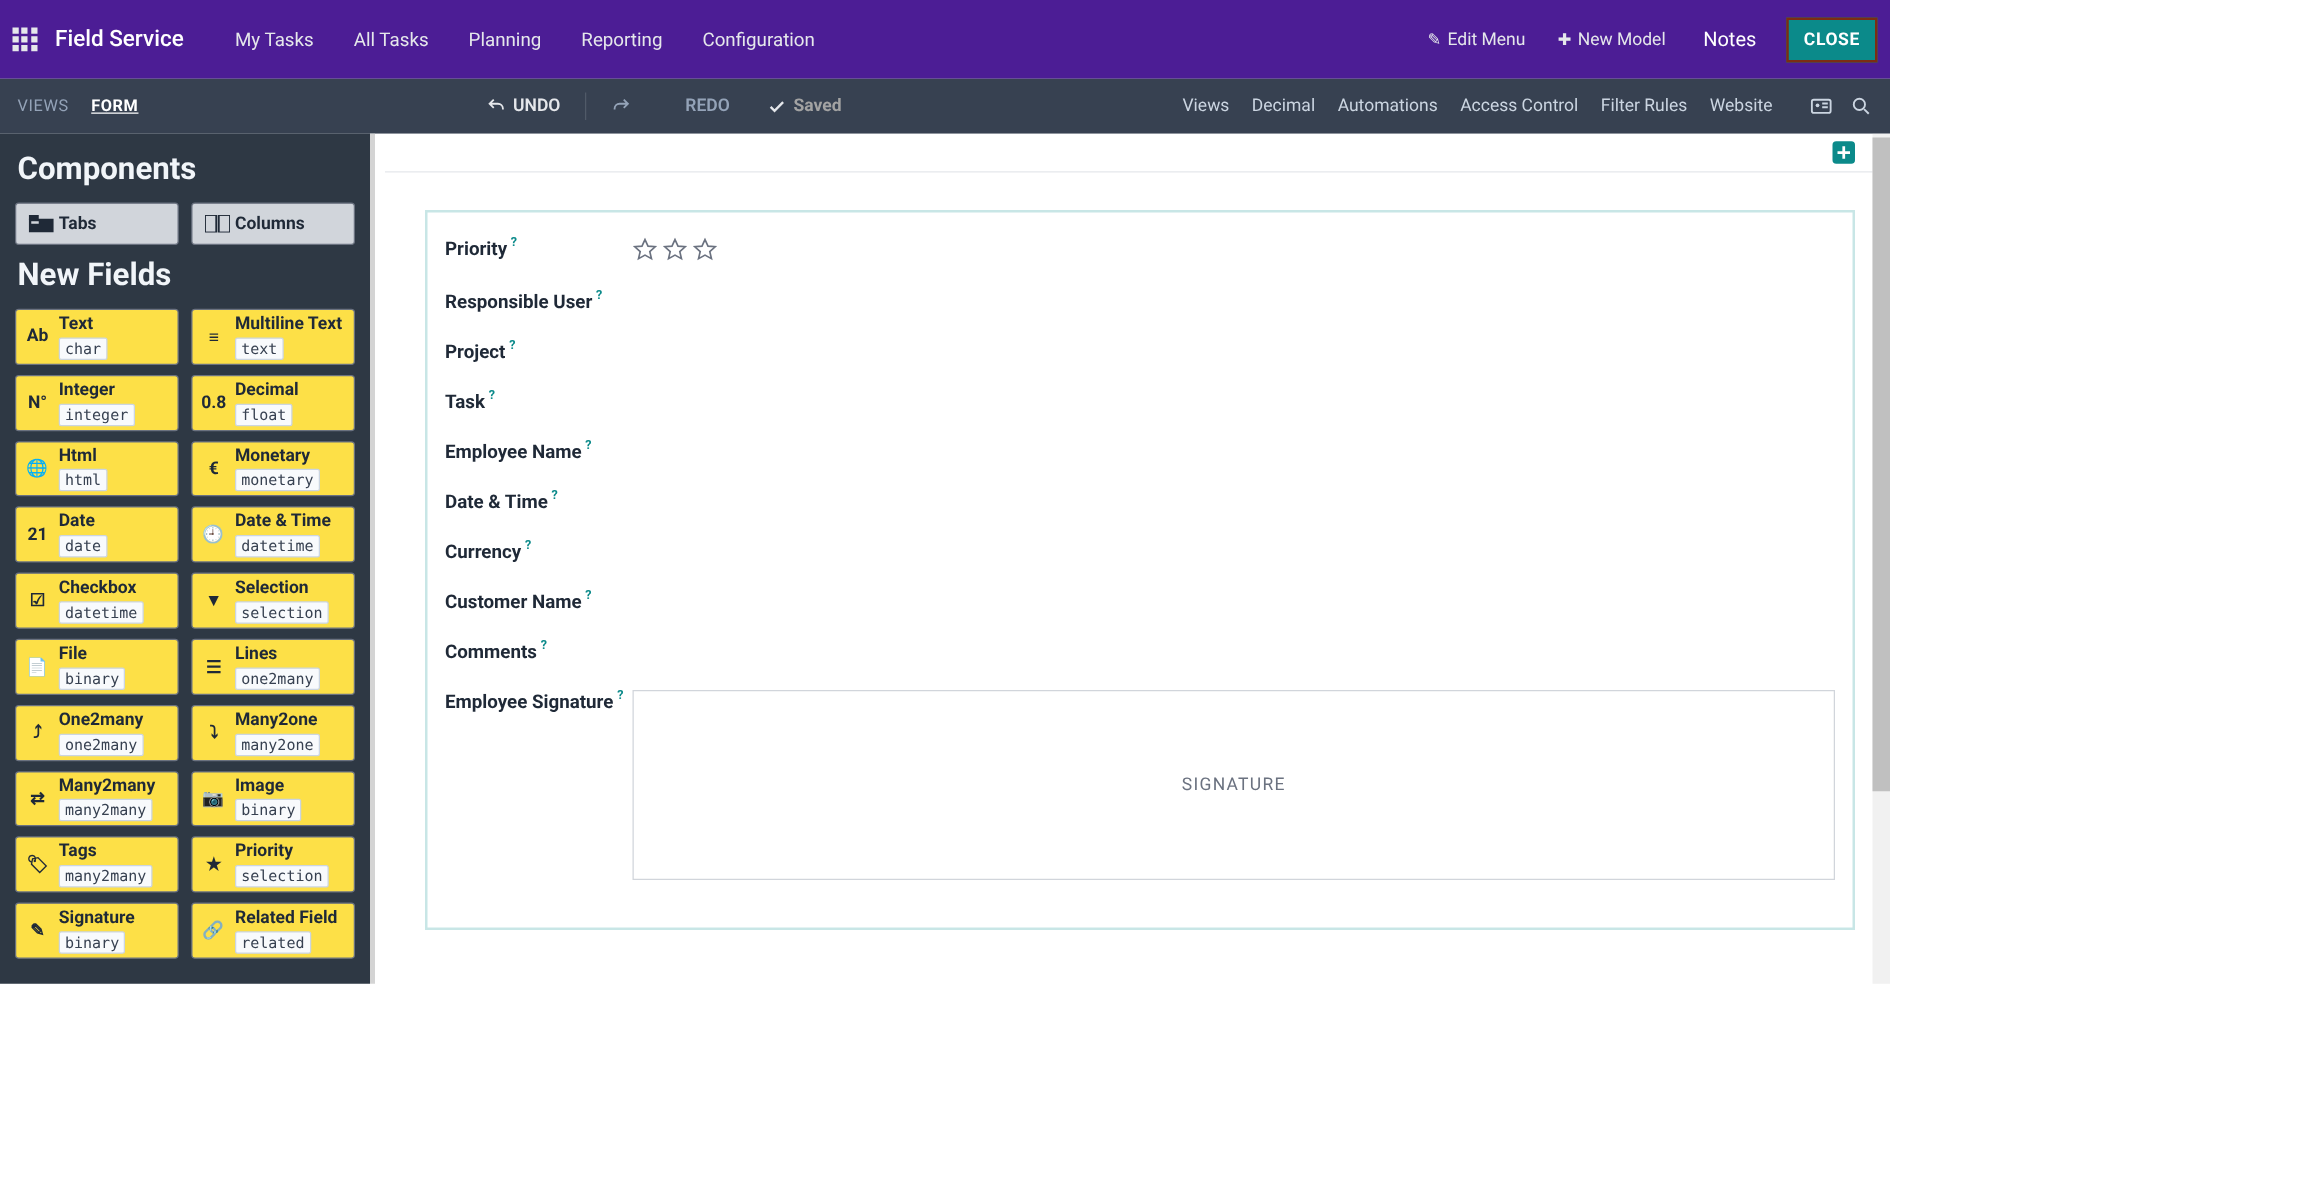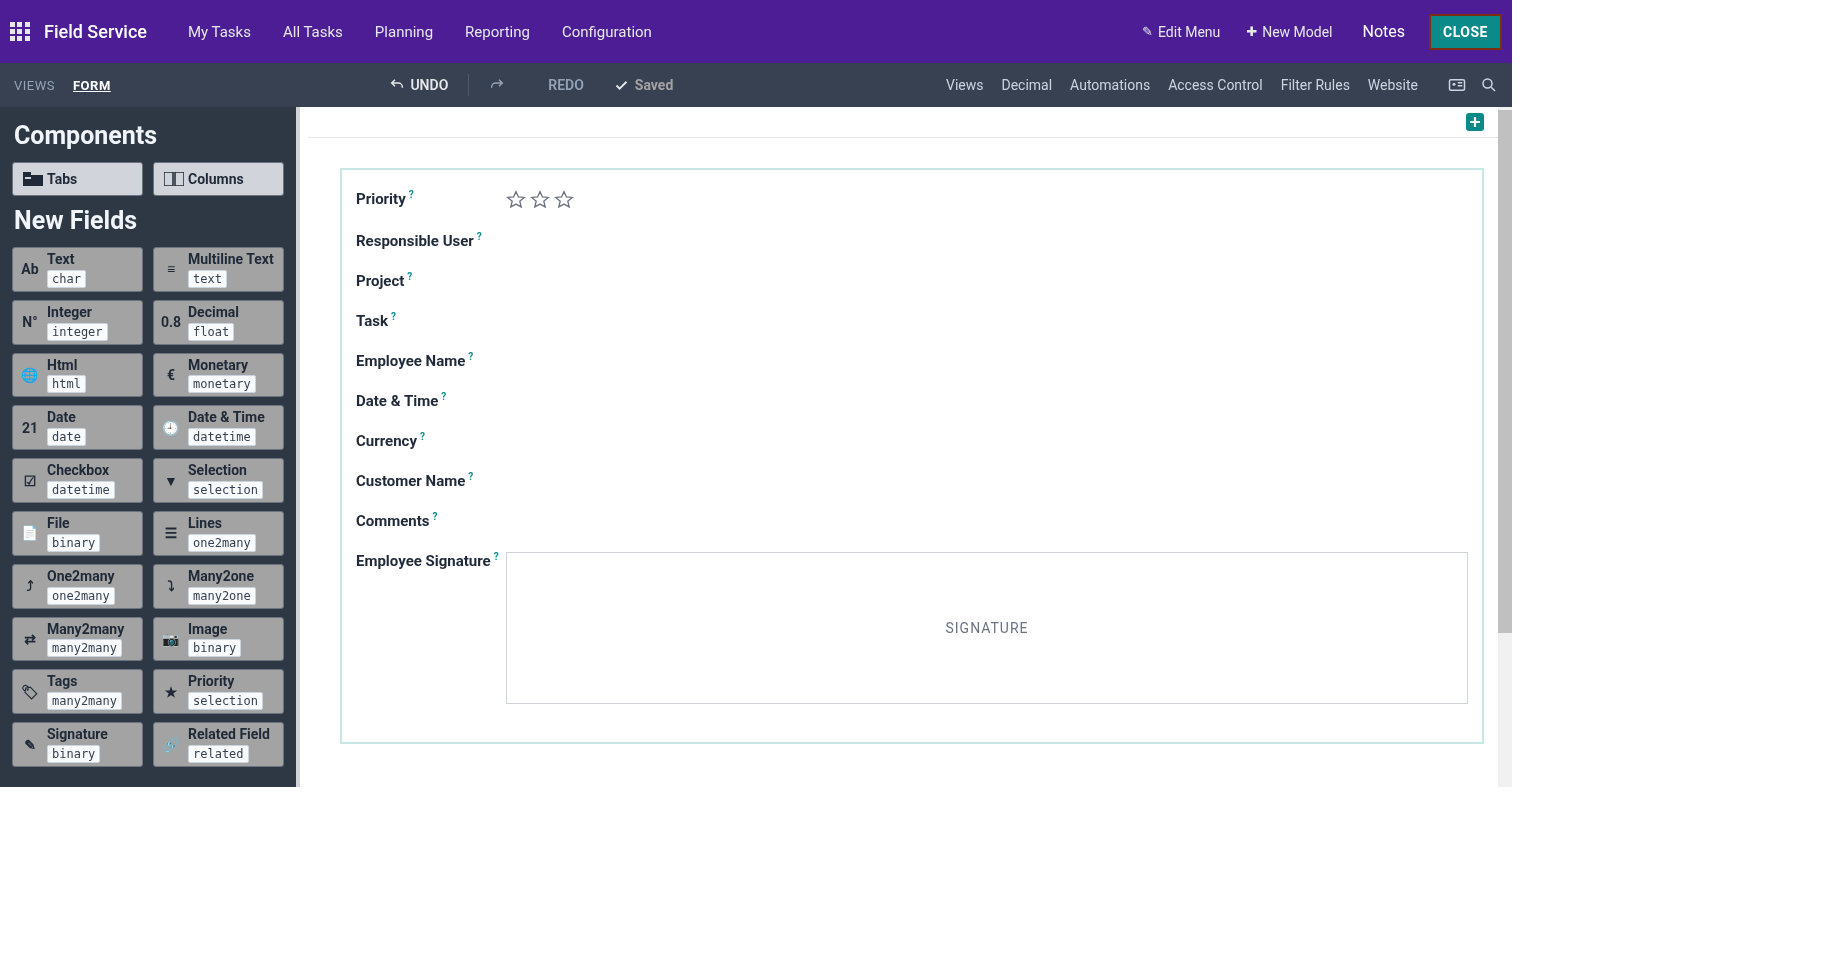--- a/index.html
+++ b/index.html
@@ -34,21 +34,21 @@
 
 .sidebar-wrap { width: 296px; background: #2e3844; color: #f1f5f9; position: relative; overflow-y: auto; flex-shrink: 0; }
 .sidebar { padding: 8px 12px 20px 12px; }
 .section-title { font-size: 25px; font-weight: 700; color: #f1f5f9; margin: 6px 2px 12px 2px; }
 .comp-row { display: flex; gap: 10px; margin-bottom: 10px; }
 .comp-tile { flex: 1; background: #d1d5db; border: 1px solid #6b7280; border-radius: 3px; display: flex; align-items: center; padding: 8px 6px; cursor: grab; }
 .tile-icon { width: 28px; display: flex; justify-content: center; align-items: center; color: #1f2937; font-size: 15px; flex-shrink: 0; }
 .tile-label { font-size: 14px; font-weight: 700; color: #1f2937; }
 
 .field-grid { display: grid; grid-template-columns: 1fr 1fr; gap: 8px 10px; }
-.field-tile { background: #a3a3a3; border: 1px solid #6b7280; border-radius: 3px; display: flex; cursor: grab; overflow: hidden; }
+.field-tile { background: #fde047; border: 1px solid #6b7280; border-radius: 3px; display: flex; cursor: grab; overflow: hidden; }
 .field-icon { width: 34px; display: flex; justify-content: center; align-items: center; color: #1f2937; font-size: 14px; font-weight: 700; flex-shrink: 0; }
 .field-body { flex: 1; display: flex; flex-direction: column; padding: 3px 4px 3px 0; min-width: 0; }
 .field-name { font-size: 14px; font-weight: 700; color: #1f2937; line-height: 1.2; }
 .field-type { font-family: monospace; font-size: 12px; color: #374151; background: #f8fafc; border: 1px solid #cbd5e1; border-radius: 2px; padding: 1px 4px; margin-top: 2px; width: fit-content; max-width: 100%; overflow: hidden; text-overflow: ellipsis; }
 
 .canvas-wrap { flex: 1; position: relative; overflow-y: auto; background: #fff; border-left: 4px solid #d4d4d4; }
 .add-fab { position: absolute; top: 6px; right: 28px; width: 18px; height: 18px; background: #0b8a8a; border-radius: 3px; color: #fff; display: flex; align-items: center; justify-content: center; font-weight: 700; font-size: 14px; cursor: pointer; }
 .hdr-sep { height: 1px; background: #e5e7eb; margin: 30px 8px 0 8px; }
 
 .form-card { margin: 30px 28px 30px 40px; border: 2px solid #c8e6e6; background: #fff; padding: 18px 10px 18px 10px; }

